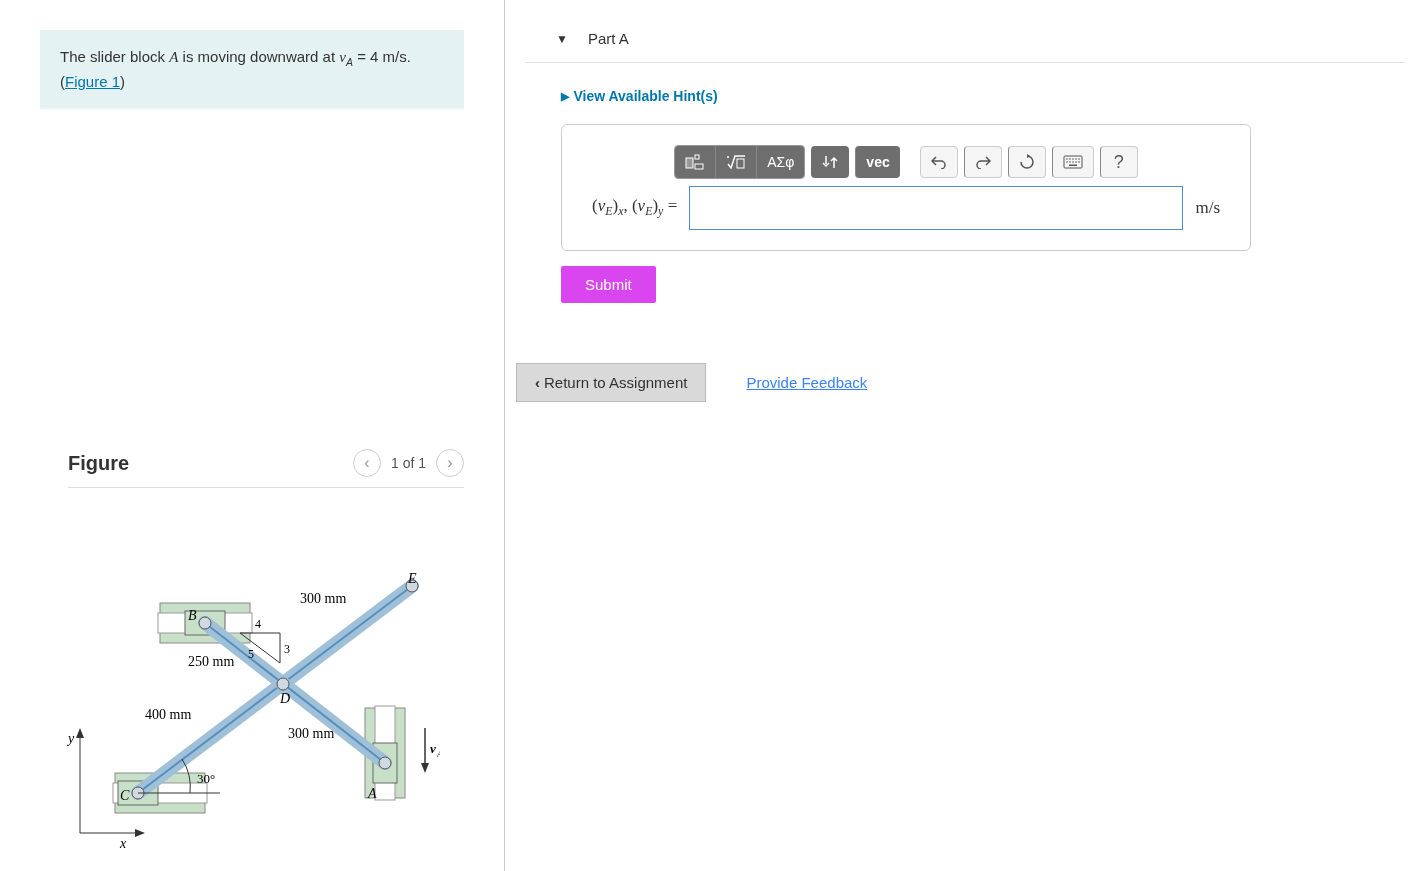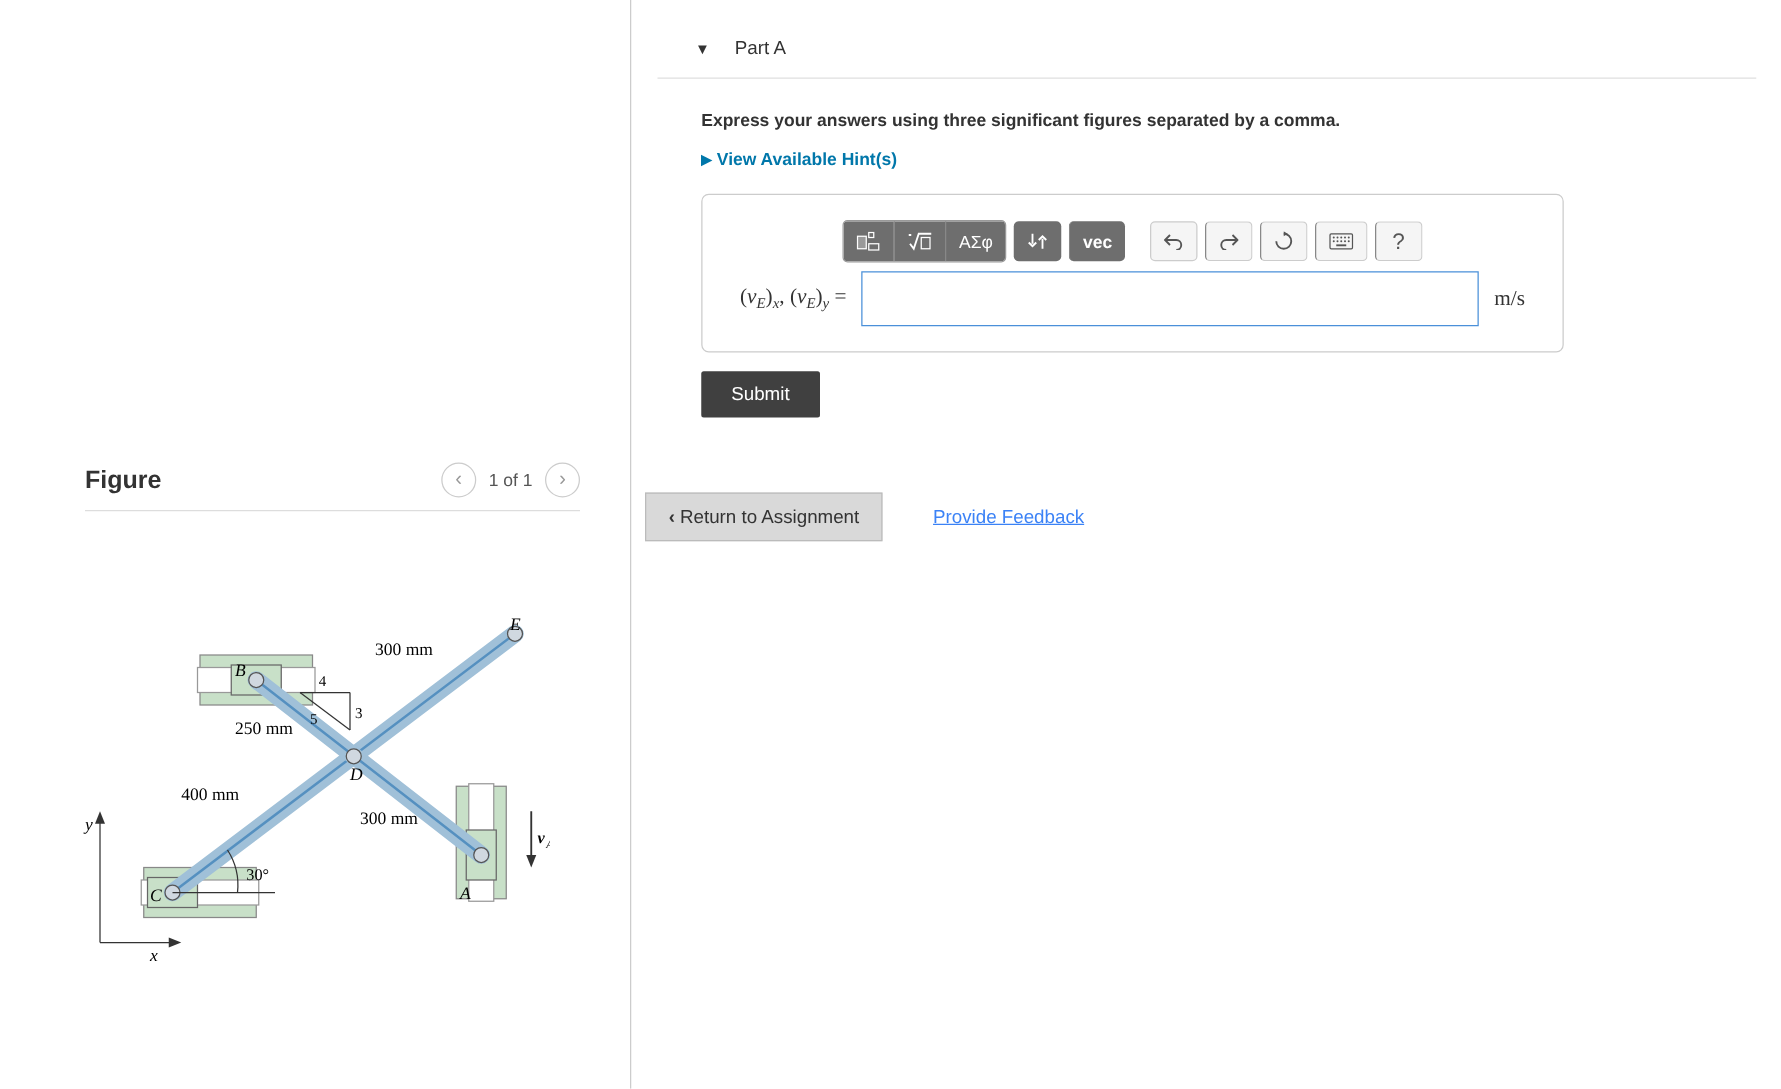--- a/index.html
+++ b/index.html
@@ -40,35 +40,39 @@
 .tool-btn { background: #6e6e6e; color: #fff; border: none; padding: 6px 10px; font-size: 14px; cursor: pointer; display: flex; align-items: center; justify-content: center; min-width: 38px; height: 32px; }
 .tool-btn.light { background: #f5f5f5; color: #555; border: 1px solid #ccc; border-radius: 4px; }
 .tool-btn + .tool-btn { border-left: 1px solid #888; }
 .tool-spacer { width: 8px; }
 
 .answer-row { display: flex; align-items: center; gap: 12px; }
 .answer-label { font-family: 'Times New Roman', serif; font-size: 17px; }
 .answer-input { flex: 1; border: 1px solid #4a90d9; height: 44px; padding: 6px 10px; font-size: 15px; }
 .answer-unit { font-family: 'Times New Roman', serif; font-size: 17px; }
 
-.submit-btn { background: #404040; color: #fff; border: none; padding: 10px 24px; font-size: 15px; cursor: pointer; border-radius: 2px; }
+.submit-btn { background: #d946ef; color: #fff; border: none; padding: 10px 24px; font-size: 15px; cursor: pointer; border-radius: 2px; }
 
 .footer-actions { margin-top: 60px; display: flex; gap: 40px; padding-left: 10px; align-items: center; }
 .return-btn { background: #d9d9d9; border: 1px solid #bbb; padding: 10px 18px; font-size: 15px; cursor: pointer; color: #333; display: flex; align-items: center; gap: 4px; }
 .feedback-link { color: #3b82f6; text-decoration: underline; cursor: pointer; font-size: 15px; }
 
 .italic-var { font-style: italic; font-family: 'Times New Roman', serif; }
 .sub { font-size: 0.7em; vertical-align: sub; font-style: italic; }
 
 svg text { font-family: 'Times New Roman', serif; }
 </style>
 </head>
 <body>
 
 <div class="left-panel">
+  <div class="problem-statement">
+    <span>The slider block </span><span class="italic-var">A</span><span> is moving downward at </span><span class="italic-var">v</span><span class="sub">A</span><span> = 4 m/s.</span><br>
+    (<span class="link">Figure 1</span>)
+  </div>
 
   <div class="figure-section">
     <div class="figure-header">
       <div class="figure-title">Figure</div>
       <div class="figure-nav">
         <button class="nav-btn">‹</button>
         <span>1 of 1</span>
         <button class="nav-btn">›</button>
       </div>
     </div>
@@ -139,21 +143,20 @@
   </div>
 </div>
 
 <div class="right-panel">
   <div class="part-section">
     <div class="part-header">
       <span class="part-caret">▼</span>
       <span class="part-title">Part A</span>
     </div>
     <div class="part-body">
-      <p class="part-format">Express your answers using three significant figures separated by a comma.</p>
       <div class="hints-link">
         <span class="hints-caret">▶</span>
         <span>View Available Hint(s)</span>
       </div>
 
       <div class="answer-box">
         <div class="toolbar">
           <div class="tool-group">
             <button class="tool-btn" title="templates">
               <svg width="20" height="16" viewBox="0 0 20 16">

